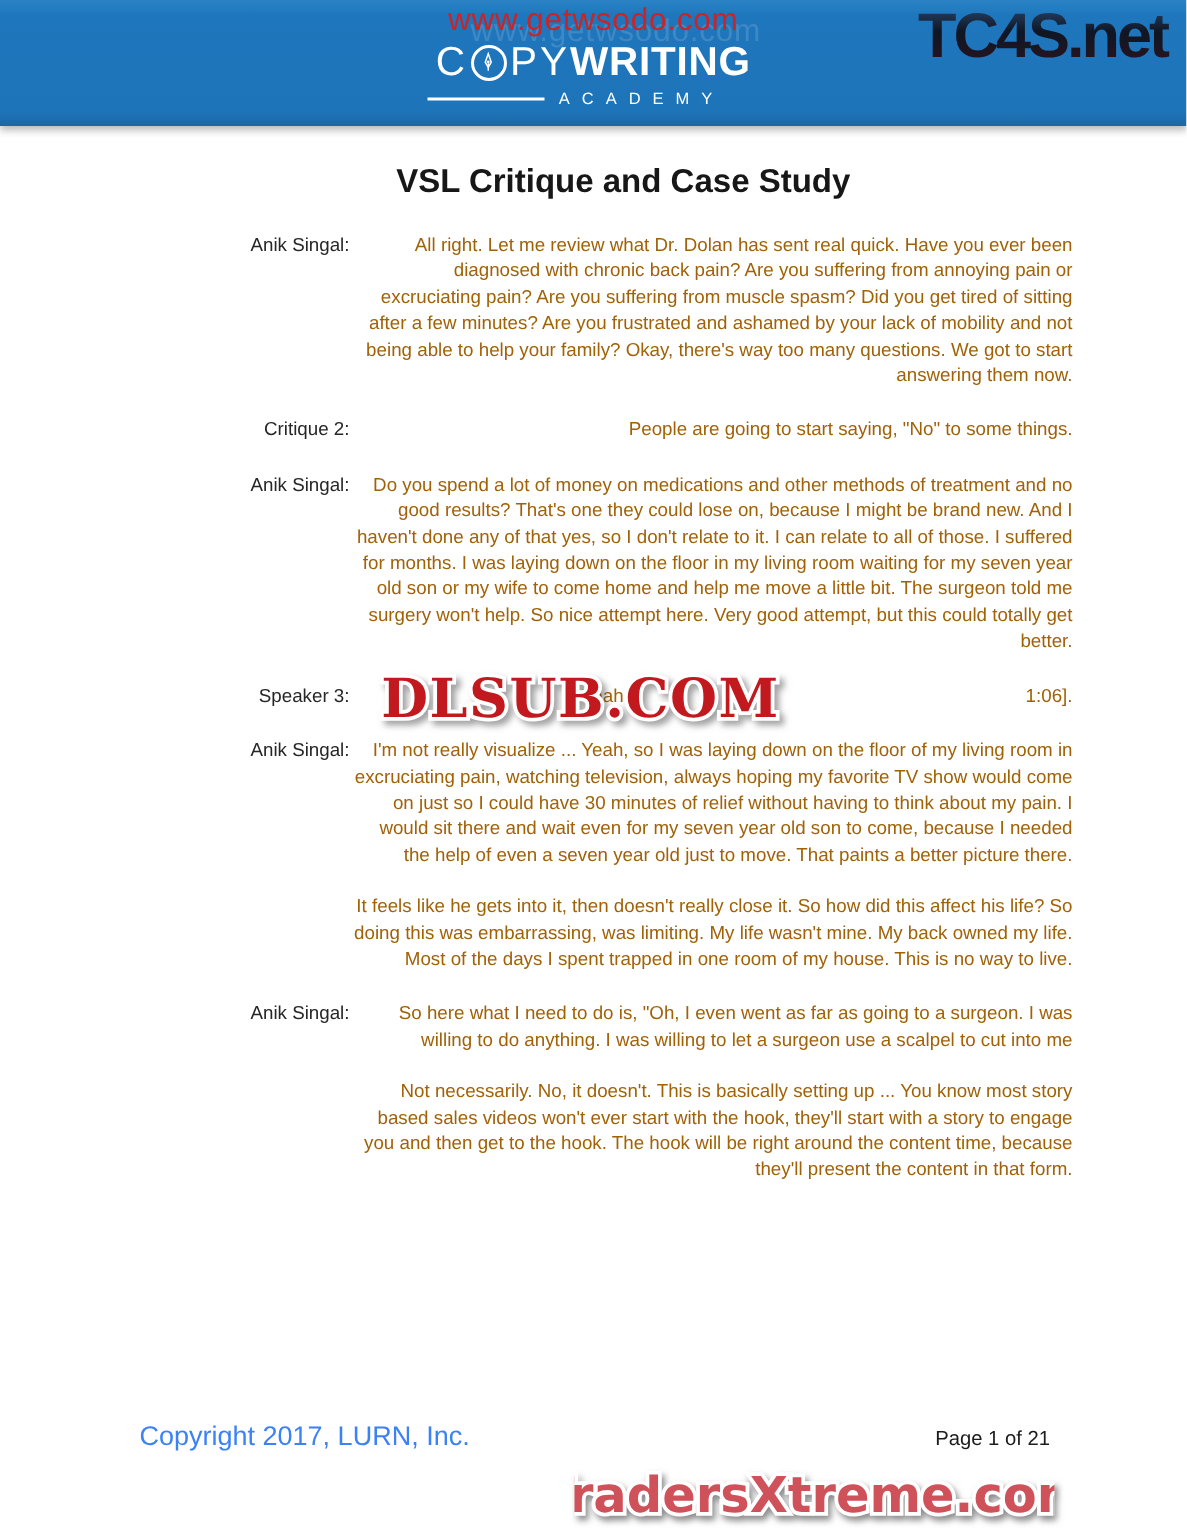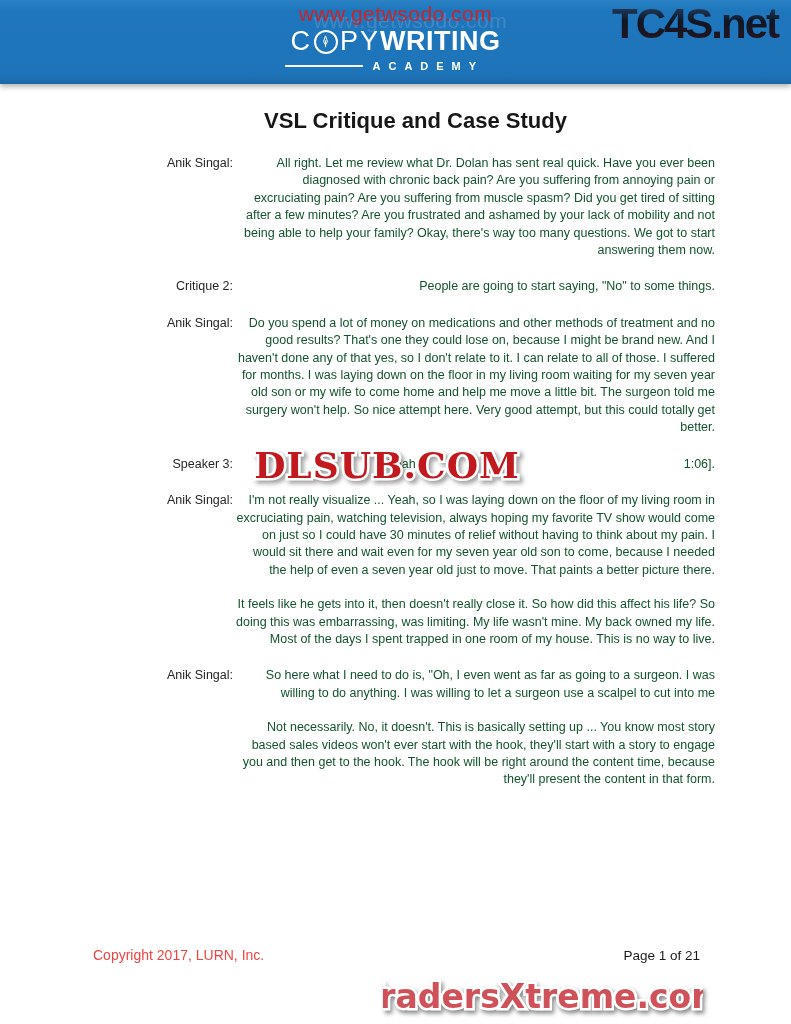--- a/index.html
+++ b/index.html
@@ -39,58 +39,58 @@
   .o-ring {
     display: inline-flex; align-items: center; justify-content: center;
     width: 24px; height: 24px; border: 2px solid #fff; border-radius: 50%;
     margin: 0 2px;
   }
   .academy-row {
     display: flex; align-items: center; margin-top: 3px; padding: 0 4px;
   }
   .academy-rule { flex: 0 0 78px; height: 2px; background: #fff; margin-right: 10px; }
   .academy-text {
-    color: #fff; font-size: 11px; font-weight: 700; letter-spacing: 8px; white-space: nowrap;
+    color: #fff; font-size: 11px; font-weight: 400; letter-spacing: 8px; white-space: nowrap;
   }
   .tc4s {
     position: absolute; right: -2px; top: -6px; z-index: 2;
   }
 
   
   .doc-title {
     position: absolute; left: 0; top: 108px; width: 791px;
     text-align: center; font-size: 22px; font-weight: 700; color: #171717; margin-left: 20px;
   }
   .transcript {
     position: absolute; left: 93px; top: 155px; width: 625px; text-align: right;
   }
   .t-row { display: flex; margin-bottom: 19px; }
   .speaker {
     flex: 0 0 140px; font-size: 12.5px; line-height: 17.4px; color: #262626;
   }
   .dialogue { flex: 1 1 auto; max-width: 482px; }
   .dialogue p {
-    font-size: 12.5px; line-height: 17.4px; color: #14532d;
+    font-size: 12.5px; line-height: 17.4px; color: #a16207;
     white-space: pre-wrap; margin-bottom: 17px;
   }
   .dialogue p:last-child { margin-bottom: 0; }
 
   .wm-line { position: relative; }
   .wm-spacer { display: inline-block; width: 268px; }
   .dlsub-svg {
     position: absolute; left: 6px; top: -15px;
     filter: drop-shadow(3px 3px 2px rgba(70,70,70,0.5));
   }
 
   
   .footer {
     position: absolute; left: 93px; top: 947px; width: 607px;
     display: flex; justify-content: space-between; align-items: baseline;
   }
-  .copyright { color: #ef4444; font-size: 14px; }
+  .copyright { color: #3b82f6; font-size: 18px; }
   .page-num  { color: #1c1c1c; font-size: 13.5px; }
 
   .traders-svg {
     position: absolute; right: 1px; top: 972px;
     filter: drop-shadow(2px 3px 2px rgba(45,45,45,0.55));
   }
 </style>
 </head>
 <body>
 

